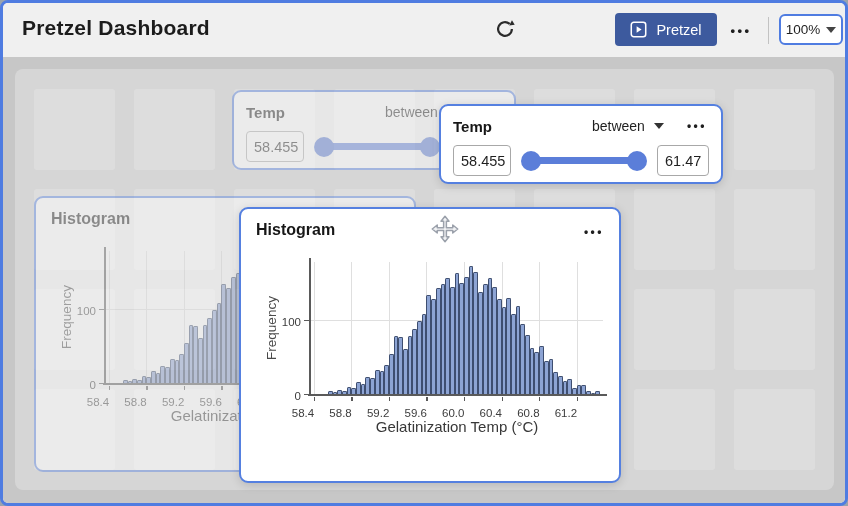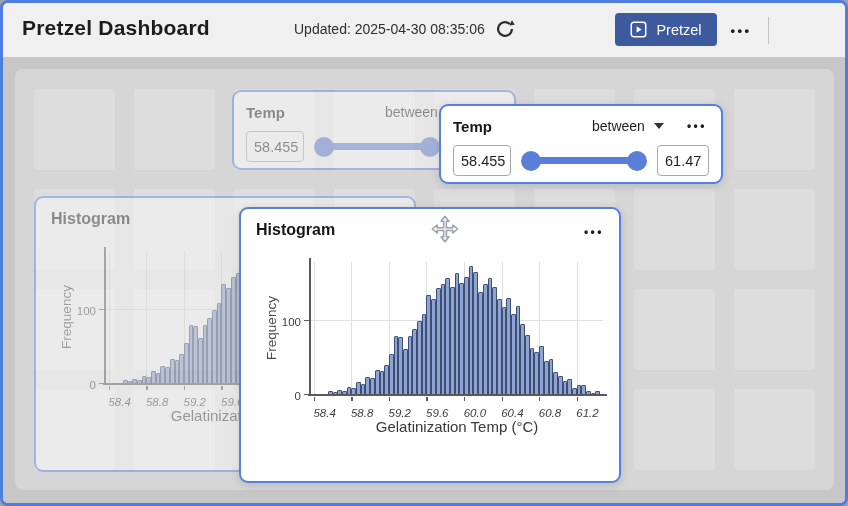--- a/index.html
+++ b/index.html
@@ -53,48 +53,51 @@
   .move-icon{position:absolute;left:189px;top:5px;width:30px;height:30px;}
   .chart{position:absolute;left:0;top:0;right:0;bottom:0;}
   .plot{position:absolute;left:70px;top:53px;width:292px;height:133px;}
   .yaxis{position:absolute;left:-2px;top:-4px;bottom:-1px;width:1.6px;background:#5a5a5a;}
   .xaxis{position:absolute;left:-3px;right:-4px;bottom:-1px;height:1.6px;background:#5a5a5a;}
   .vgrid{position:absolute;top:0;bottom:0;width:1px;background:#dfdfdf;}
   .hgrid{position:absolute;left:0;right:0;height:1px;background:#dfdfdf;}
   .bar{position:absolute;bottom:0;background:#8da4d4;border:1px solid #3e4e70;border-bottom:none;border-radius:1.5px 1.5px 0 0;}
   .xtickmark{position:absolute;bottom:-6px;width:1.2px;height:4.5px;background:#5a5a5a;}
   .ytickmark{position:absolute;left:-7px;width:4.5px;height:1.2px;background:#5a5a5a;}
-  .xticklabel{position:absolute;bottom:-24px;width:44px;margin-left:-22px;text-align:right;font-size:11.5px;color:#3d3d3d;font-style:italic;}
+  .xticklabel{position:absolute;bottom:-24px;width:44px;margin-left:-22px;text-align:left;font-size:11.5px;color:#3d3d3d;}
   .yticklabel{position:absolute;left:-50px;width:40px;text-align:right;font-size:11.5px;color:#3d3d3d;}
   .ylabel{position:absolute;left:30px;top:119px;transform:translate(-50%,-50%) rotate(-90deg);font-size:13.5px;color:#4a4a4a;white-space:nowrap;}
   .xlabel{position:absolute;left:216px;top:209px;transform:translateX(-50%);font-size:15px;color:#383838;white-space:nowrap;}
 </style>
 </head>
 <body>
 
 <div class="window">
 
   <div class="header">
     <div class="app-title">Pretzel Dashboard</div>
-    <div class="updated">Updated: 2025-04-30 08:35:06</div>
     <button class="refresh-btn" title="">
       <svg width="22" height="22" viewBox="0 0 24 24">
         <path d="M19.5 12 a7.5 7.5 0 1 1 -2.4 -5.5" fill="none" stroke="#2b2b2b" stroke-width="2.4"></path>
         <path d="M16.6 8.2 L22.6 7.4 L19.6 2.4 Z" fill="#2b2b2b"></path>
       </svg>
     </button>
     <button class="present-btn">
       <svg width="17" height="17" viewBox="0 0 20 20">
         <rect x="1.5" y="1.5" width="17" height="17" rx="3" fill="none" stroke="#ffffff" stroke-width="1.8"></rect>
         <path d="M7.8 6.3 L13.6 10 L7.8 13.7 Z" fill="#ffffff"></path>
       </svg>
       <span>Pretzel</span>
     </button>
     <button class="hdr-dots">•••</button>
     <div class="hdr-divider"></div>
+    <div class="zoom-ctrl">
+      <span>100%</span>
+      <span class="caret" style="border-top-color:#444;"></span>
+    </div>
   </div>
 
   <div class="canvas-bg">
     <div class="canvas" id="grid-canvas">
         <div class="cell" style="left: 19px; top: 20px;"></div>
         <div class="cell" style="left: 119px; top: 20px;"></div>
         <div class="cell" style="left: 219px; top: 20px;"></div>
         <div class="cell" style="left: 319px; top: 20px;"></div>
         <div class="cell" style="left: 419px; top: 20px;"></div>
         <div class="cell" style="left: 519px; top: 20px;"></div>

